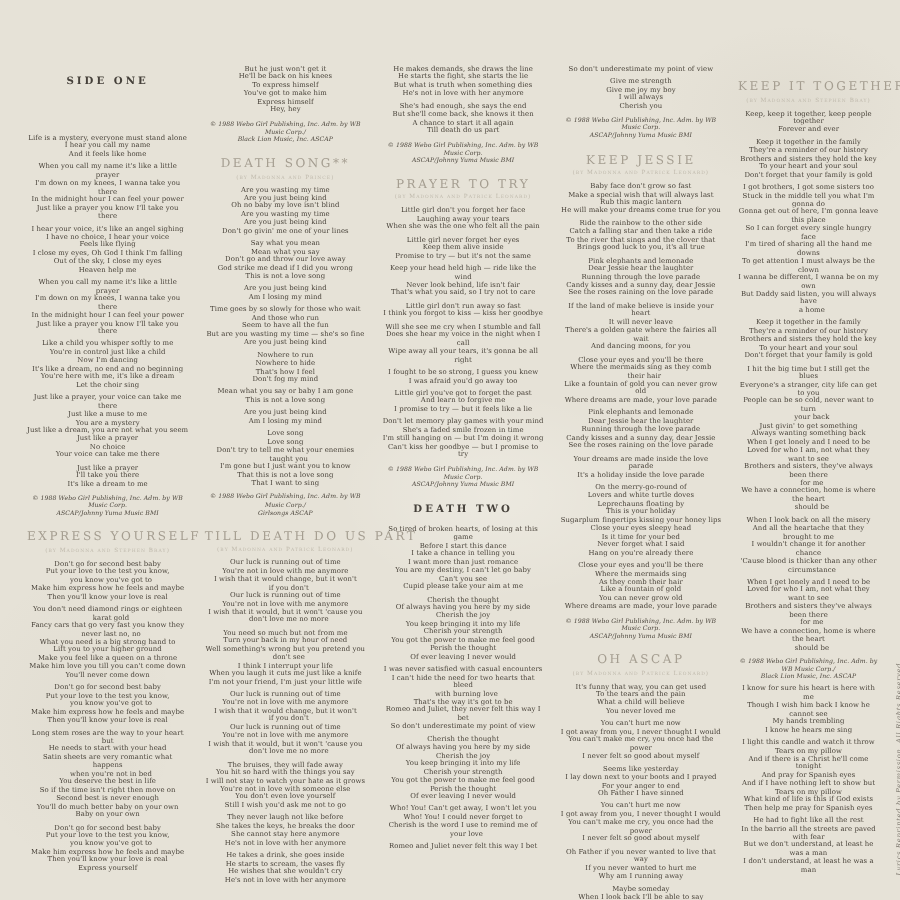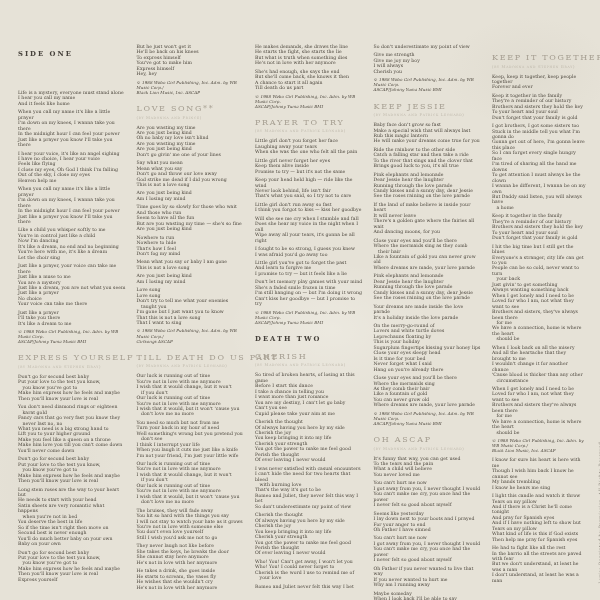--- a/index.html
+++ b/index.html
@@ -8,20 +8,21 @@
     background: var(--background, #e6e2d7);
     font-family: "DejaVu Serif", serif;
     color: var(--text, #453f36);
   }
   .sheet { position:relative; width:600px; height:600px; padding:44px 14px 4px 18px;
     background:
       radial-gradient(ellipse 120px 80px at 88% 12%, rgba(120,110,90,0.05), transparent 70%),
       radial-gradient(ellipse 150px 100px at 55% 55%, rgba(255,255,250,0.25), transparent 70%),
       radial-gradient(ellipse 100px 140px at 8% 80%, rgba(120,110,90,0.04), transparent 70%),
       var(--background, #e6e2d7);
+    text-align: center;
   }
   .columns { display:flex; gap:11px; align-items:flex-start; }
   .col { flex:1 1 0; min-width:0; }
   .col:last-child { flex:0 0 94px; }
   .line { font-size:4.6px; line-height:5.45px; white-space:pre-wrap; letter-spacing:0.05px; }
   .stanza { margin-bottom:3px; }
   .copyright { margin:1px 0 4px; }
   .copyright .line { font-style:italic; font-size:4.1px; line-height:5.1px; color:#4c463d; }
   .song-header { margin:9px 0 5px; }
   .song-title { font-size:8px; letter-spacing:1.7px; color:var(--title,#a49d90); white-space:nowrap; }
@@ -148,21 +149,21 @@
           <div class="line">To express himself</div>
           <div class="line">You've got to make him</div>
           <div class="line">Express himself</div>
           <div class="line">Hey, hey</div>
         </div>
         <div class="stanza copyright">
           <div class="line">© 1988 Webo Girl Publishing, Inc. Adm. by WB Music Corp./</div>
           <div class="line">Black Lion Music, Inc. ASCAP</div>
         </div>
         <div class="song-header">
-          <div class="song-title">LOVE SONG**</div>
+          <div class="song-title">DEATH SONG**</div>
           <div class="song-credit">(by Madonna and Prince)</div>
         </div>
         <div class="stanza">
           <div class="line">Are you wasting my time</div>
           <div class="line">Are you just being kind</div>
           <div class="line">Oh no baby my love isn't blind</div>
           <div class="line">Are you wasting my time</div>
           <div class="line">Are you just being kind</div>
           <div class="line">Don't go givin' me one of your lines</div>
         </div>
@@ -323,24 +324,20 @@
           <div class="line">Don't let memory play games with your mind</div>
           <div class="line">She's a faded smile frozen in time</div>
           <div class="line">I'm still hanging on — but I'm doing it wrong</div>
           <div class="line">Can't kiss her goodbye — but I promise to try</div>
         </div>
         <div class="stanza copyright">
           <div class="line">© 1988 Webo Girl Publishing, Inc. Adm. by WB Music Corp.</div>
           <div class="line">ASCAP/Johnny Yuma Music BMI</div>
         </div>
         <div class="side-heading">DEATH TWO</div>
-        <div class="song-header">
-          <div class="song-title">CHERISH</div>
-          <div class="song-credit">(by Madonna and Patrick Leonard)</div>
-        </div>
         <div class="stanza">
           <div class="line">So tired of broken hearts, of losing at this game</div>
           <div class="line">Before I start this dance</div>
           <div class="line">I take a chance in telling you</div>
           <div class="line">I want more than just romance</div>
           <div class="line">You are my destiny, I can't let go baby</div>
           <div class="line">Can't you see</div>
           <div class="line">Cupid please take your aim at me</div>
         </div>
         <div class="stanza">

